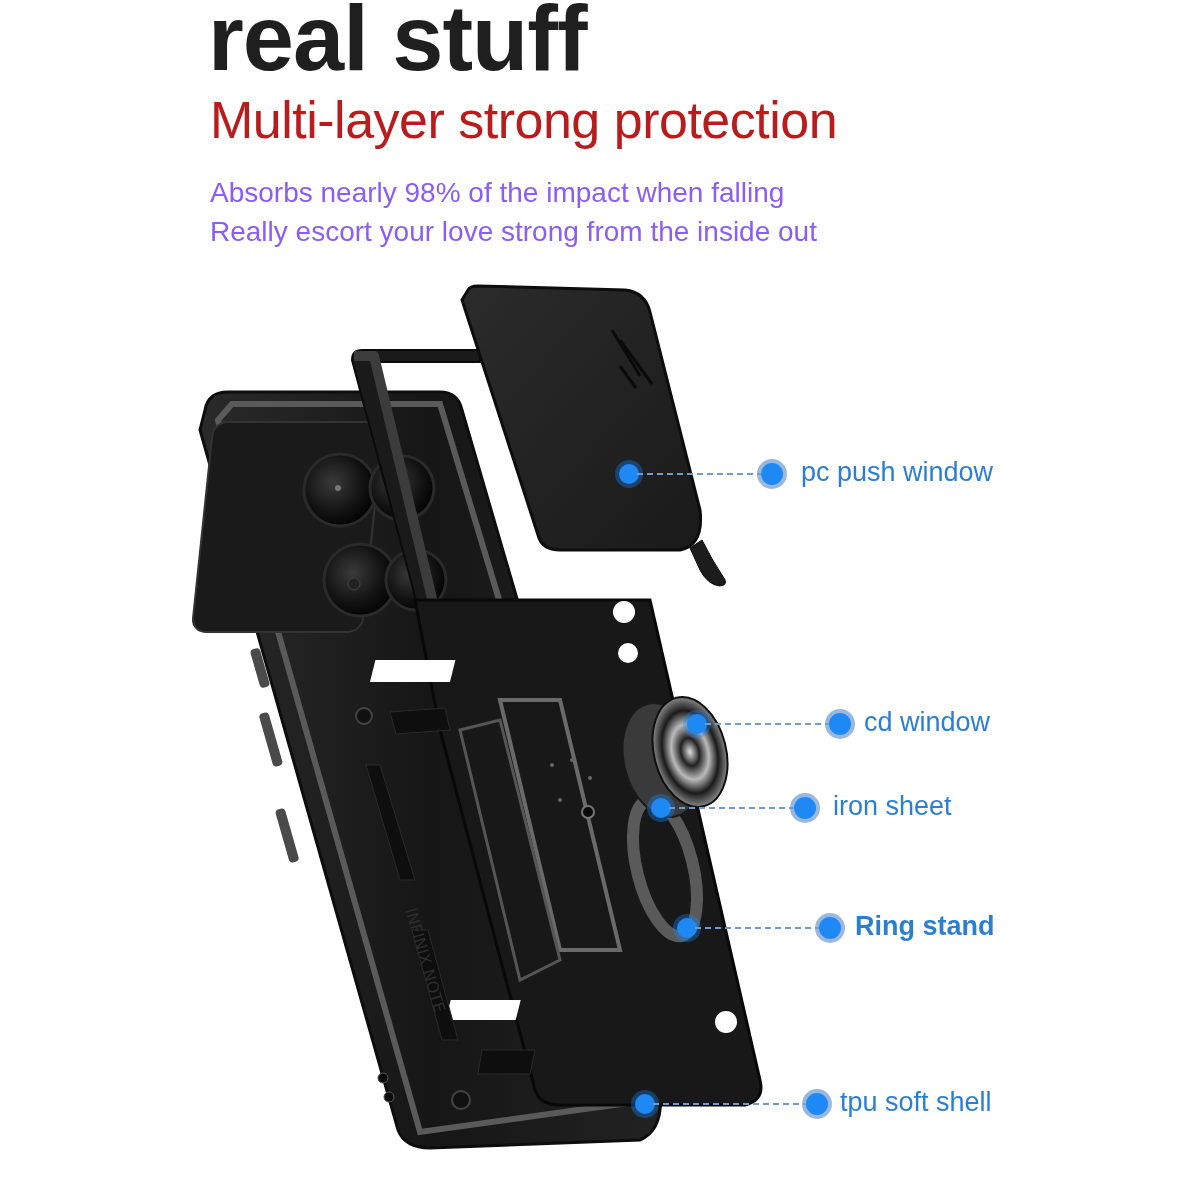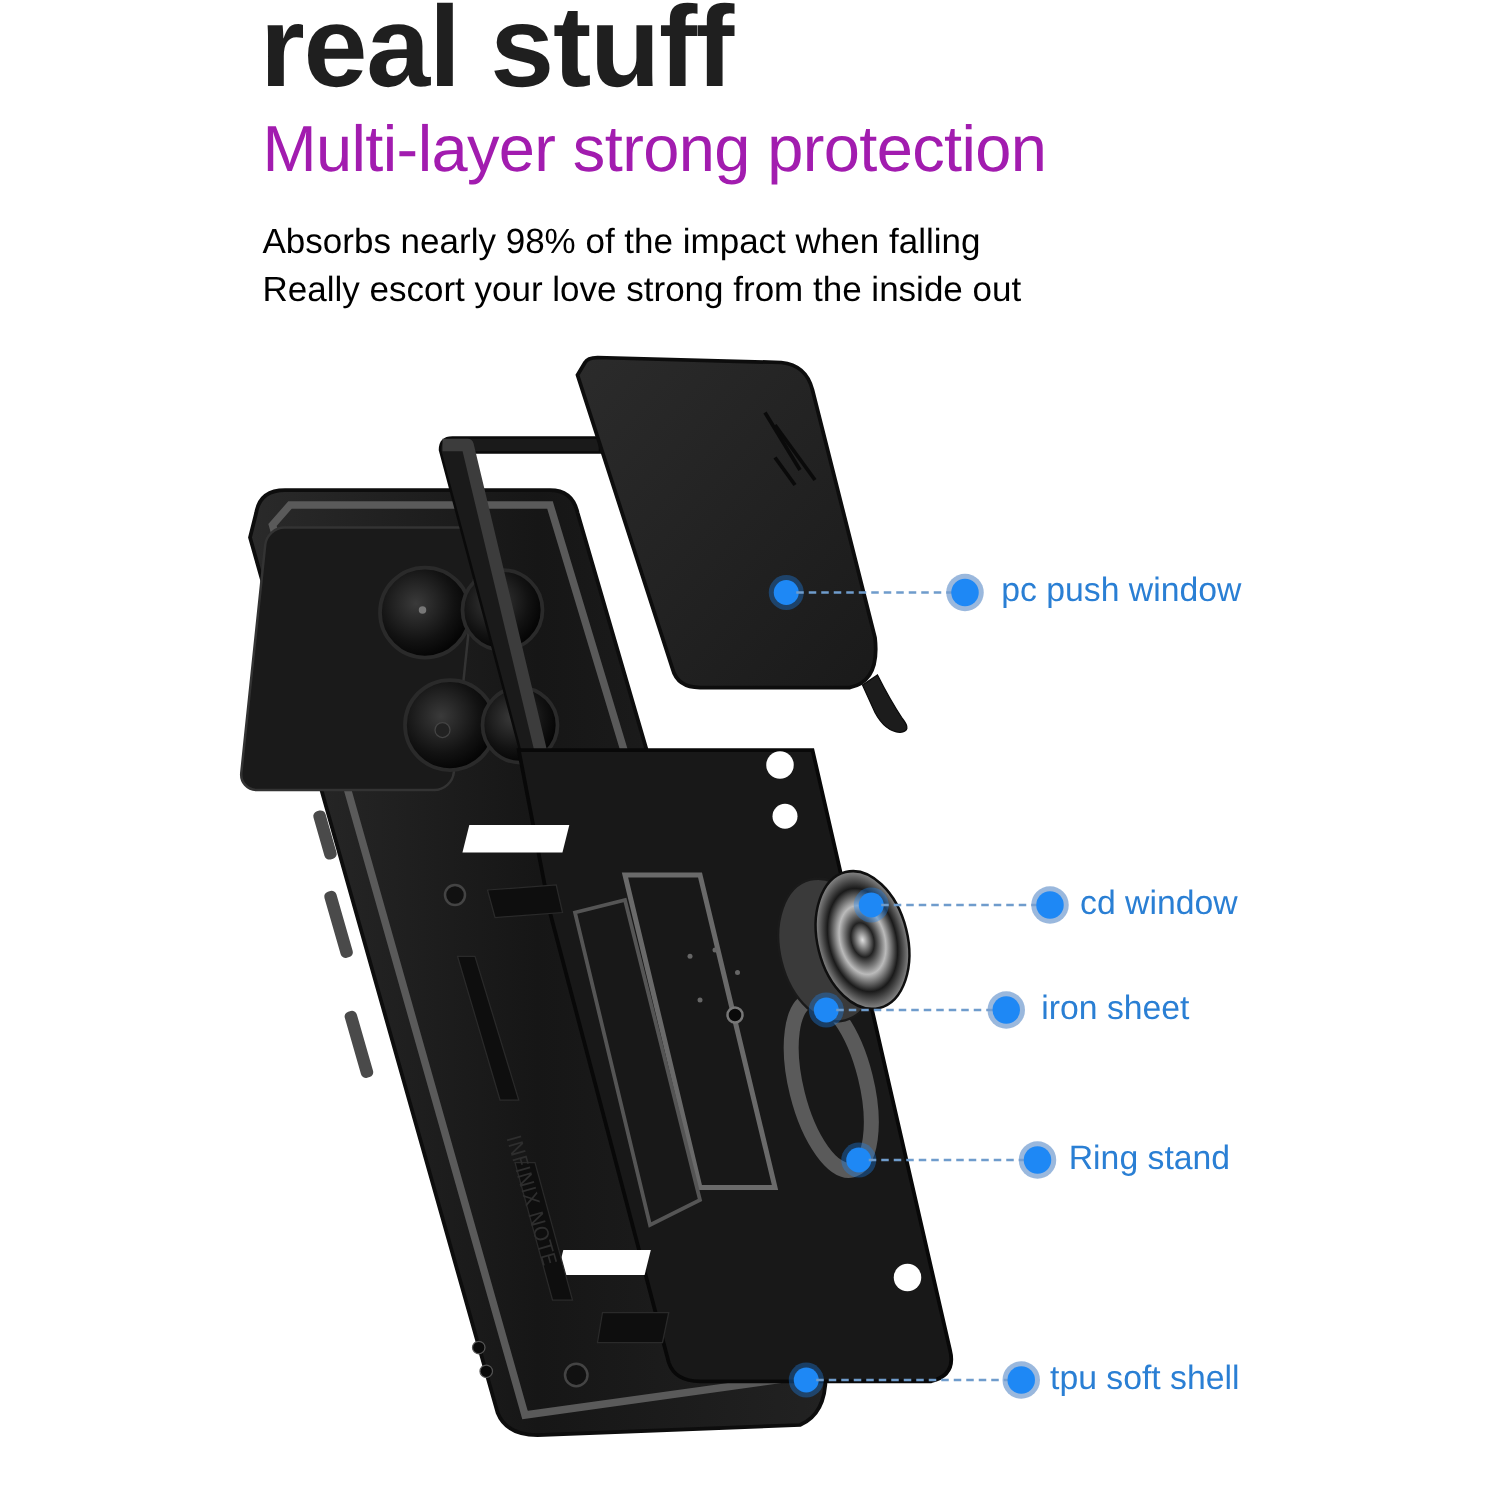--- a/index.html
+++ b/index.html
@@ -1,19 +1,19 @@
 <!DOCTYPE html>
 <html><head>
   <meta charset="utf-8">
   <style>
     html, body { margin: 0; padding: 0; background: #ffffff; }
     body { width: 1200px; height: 1200px; position: relative; overflow: hidden; font-family: "Liberation Sans", "DejaVu Sans", sans-serif; }
     .headline { position: absolute; left: 208px; top: -8px; font-size: 92px; font-weight: 700; color: #1f1f1f; letter-spacing: -1px; line-height: 1; white-space: nowrap; }
-    .subhead { position: absolute; left: 210px; top: 94px; font-size: 52px; font-weight: 400; color: #a21caf; line-height: 1; white-space: nowrap; letter-spacing: -0.5px; }
-    .desc { position: absolute; left: 210px; font-size: 28px; font-weight: 400; color: #000000; line-height: 1; white-space: nowrap; }
+    .subhead { position: absolute; left: 210px; top: 94px; font-size: 52px; font-weight: 400; color: #b91c1c; line-height: 1; white-space: nowrap; letter-spacing: -0.5px; }
+    .desc { position: absolute; left: 210px; font-size: 28px; font-weight: 400; color: #8b5cf6; line-height: 1; white-space: nowrap; }
     .desc.l1 { top: 179px; }
     .desc.l2 { top: 218px; }
     .product { position: absolute; left: 0; top: 0; width: 1200px; height: 1200px; }
     .callout { position: absolute; height: 30px; }
     .callout .line { position: absolute; top: 14px; height: 0; border-top: 2px dashed #6f9ccc; }
     .callout .dot-src { position: absolute; top: 5px; width: 20px; height: 20px; border-radius: 50%; background: #1e88f5; box-shadow: 0 0 0 4px rgba(30,136,245,0.35); }
     .callout .dot-dst { position: absolute; top: 4px; width: 22px; height: 22px; border-radius: 50%; background: #1e88f5; box-shadow: 0 0 0 4px rgba(120,160,210,0.75); }
     .callout .label { position: absolute; top: -3px; font-size: 27px; color: #2a7fd4; white-space: nowrap; line-height: 1.2; }
   </style>
 </head>
@@ -138,21 +138,21 @@
   <span class="dot-src" style="left:0;"></span>
   <span class="line" style="left:18px; width:126px;"></span>
   <span class="dot-dst" style="left:143px;"></span>
   <span class="label" style="left:182px;">iron sheet</span>
 </div>
 
 <div class="callout" style="left:677px; top:913px; width:340px;">
   <span class="dot-src" style="left:0;"></span>
   <span class="line" style="left:18px; width:126px;"></span>
   <span class="dot-dst" style="left:142px;"></span>
-  <span class="label" style="left:178px;">Ring stand</span>
+  <span class="label" style="left:178px;font-weight:bold;">Ring stand</span>
 </div>
 
 <div class="callout" style="left:635px; top:1089px; width:360px;">
   <span class="dot-src" style="left:0;"></span>
   <span class="line" style="left:18px; width:156px;"></span>
   <span class="dot-dst" style="left:171px;"></span>
   <span class="label" style="left:205px;">tpu soft shell</span>
 </div>
 
 </body></html>

